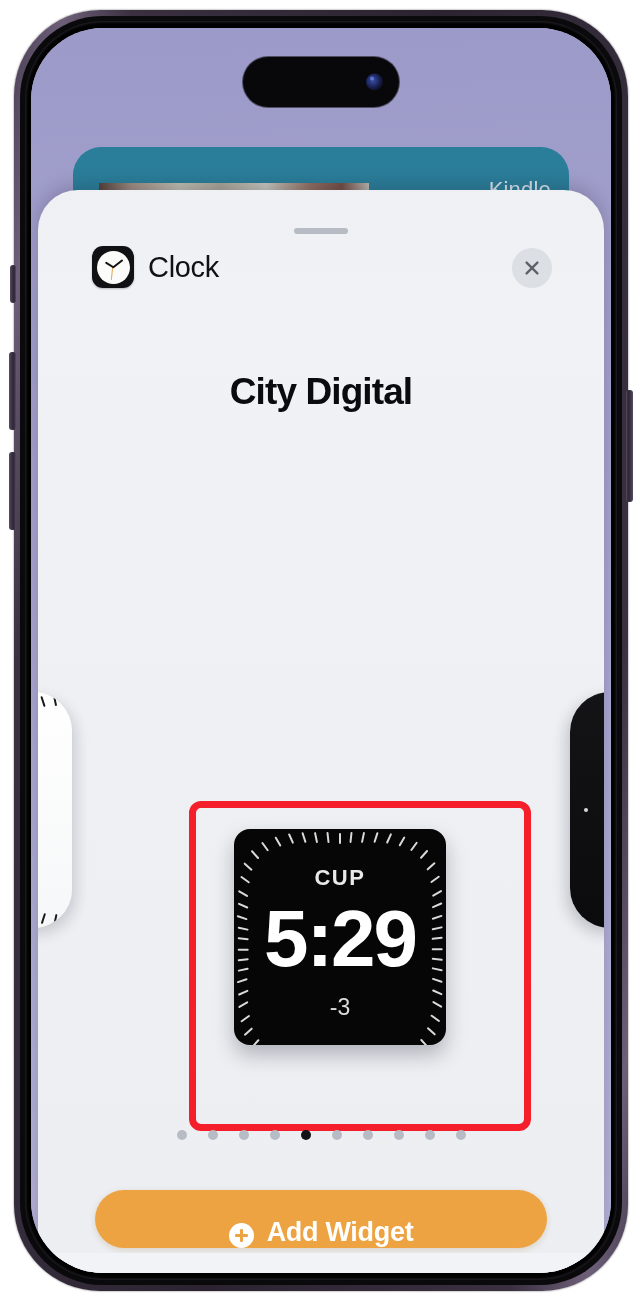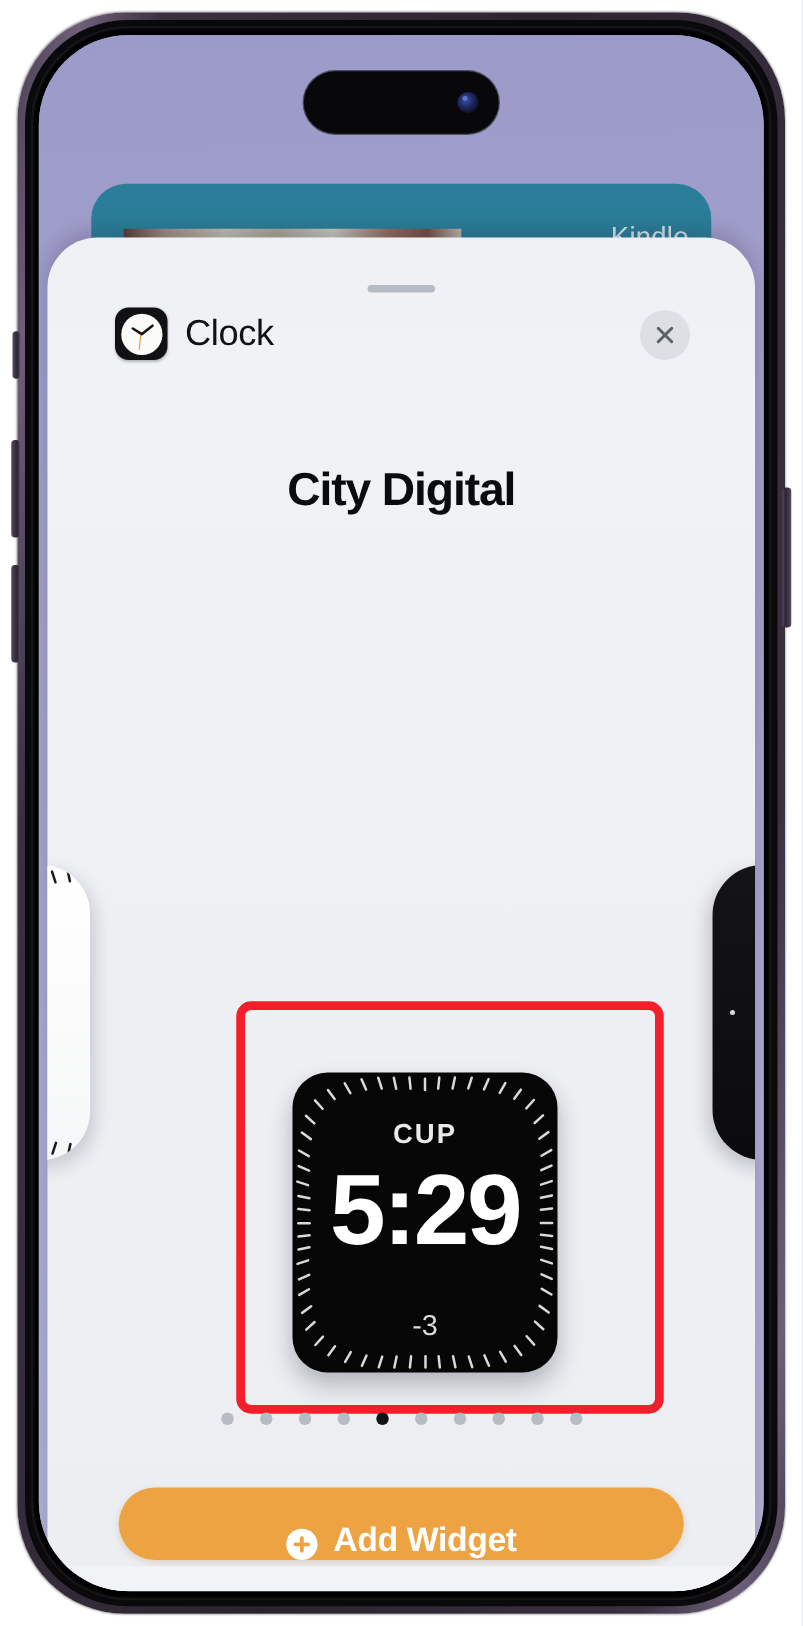--- a/index.html
+++ b/index.html
@@ -140,22 +140,22 @@
 
   
   .highlight-box{
     position:absolute;left:151px;top:191px;width:342px;height:330px;
     border:7px solid #f51f2c;border-radius:12px;box-sizing:border-box;
     background:transparent;
   }
 
   
   .widget-preview{
-    position:absolute;left:196px;top:248px;width:212px;height:240px;
-    border-radius:28px;background:#060607;overflow:hidden;
+    position:absolute;left:196px;top:219px;width:212px;height:216px;
+    border-radius:16px;background:#060607;overflow:hidden;
     box-shadow:0 10px 20px rgba(30,30,45,.28);
   }
   .widget-label-top{
     position:absolute;left:0;right:0;top:36px;text-align:center;
     font-size:22px;font-weight:600;color:#e9e9ea;letter-spacing:1.6px;
   }
   .widget-time{
     position:absolute;left:0;right:0;top:62px;text-align:center;
     font-size:80px;font-weight:700;color:#ffffff;letter-spacing:-2px;
     line-height:96px;font-family:"Liberation Sans",sans-serif;

